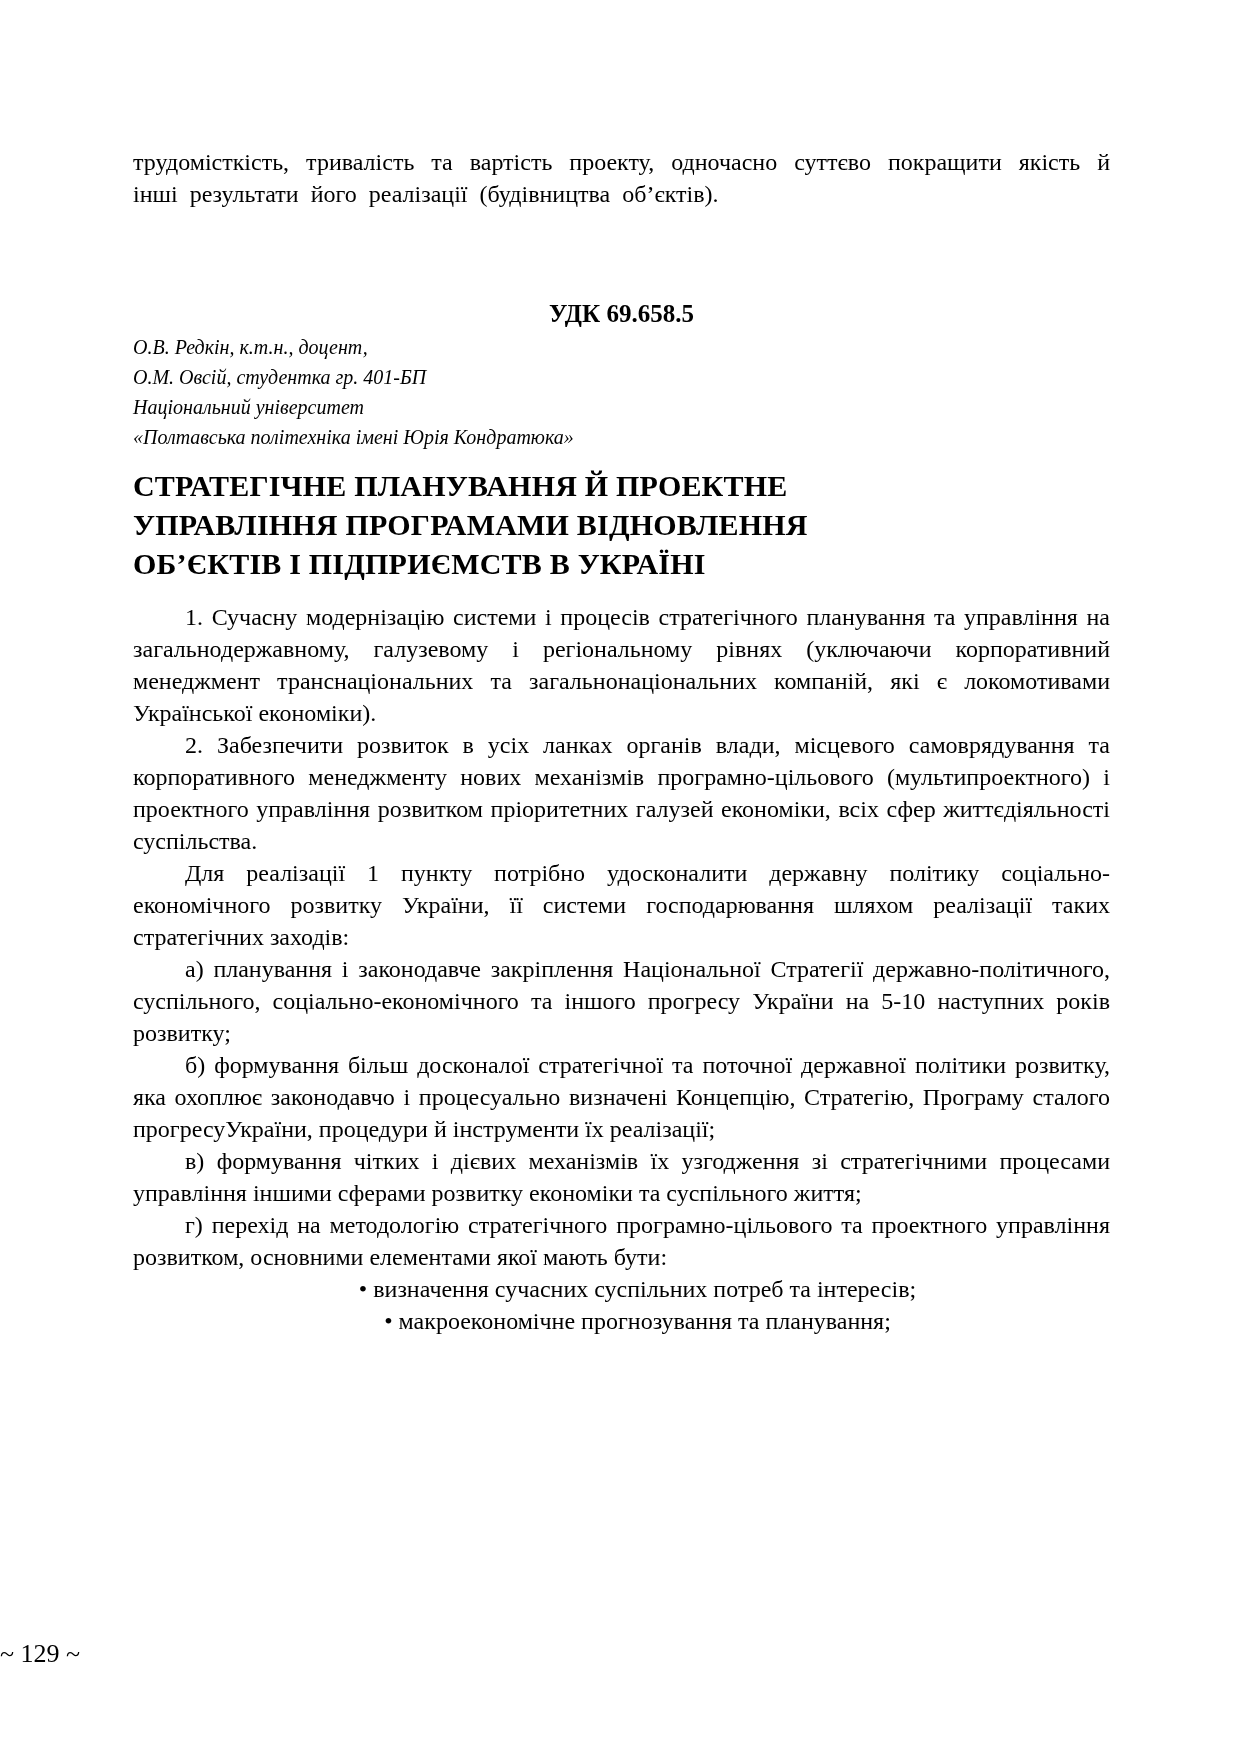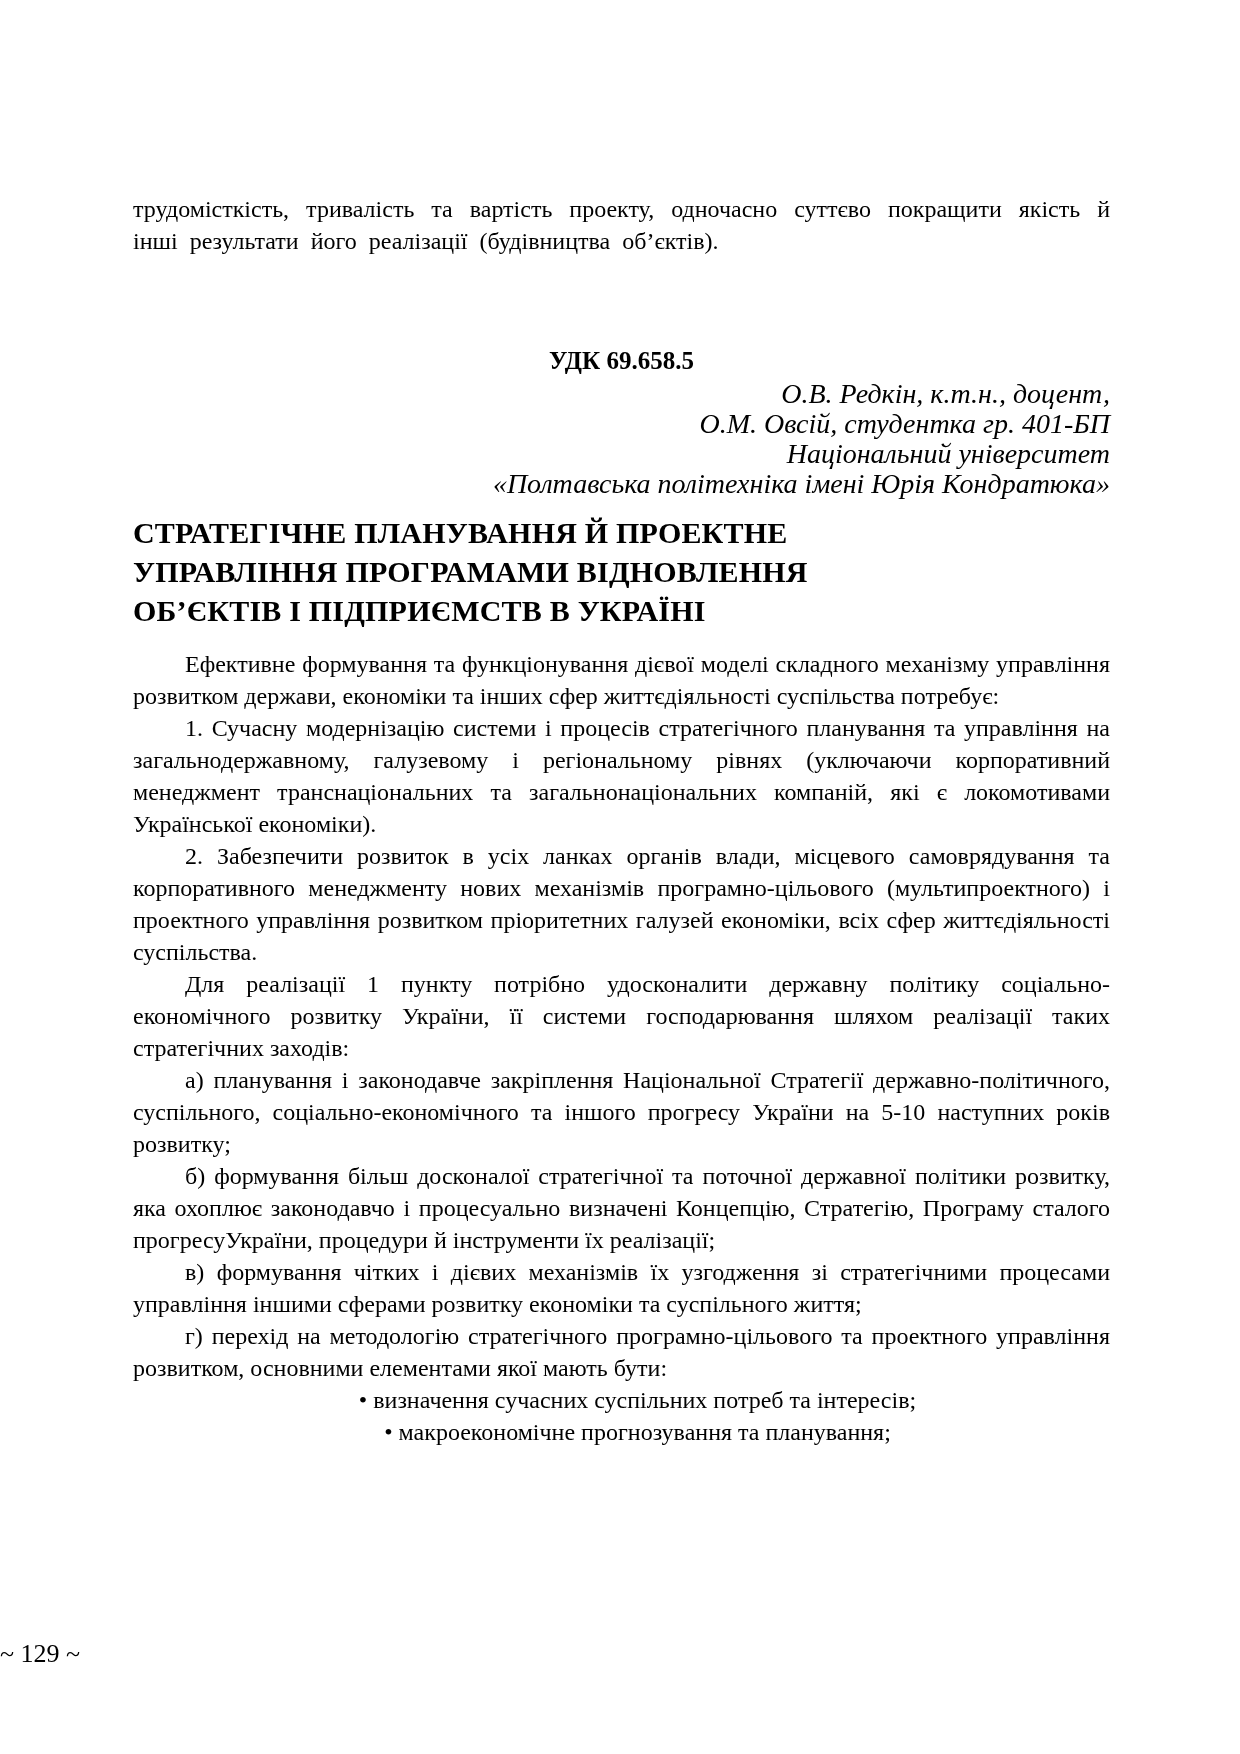--- a/index.html
+++ b/index.html
@@ -12,42 +12,41 @@
     background: #ffffff;
     font-family: "Liberation Serif", "DejaVu Serif", serif;
     color: #000000;
     overflow: hidden;
   }
   .content {
     position: absolute;
     left: 133px;
     top: 0;
     width: 977px;
-    margin-top: 47px;
   }
   .intro-para {
     margin-top: 146px;
     font-size: 24px;
     line-height: 32px;
     text-align: justify;
     word-spacing: 6px;
   }
   .udc {
     margin-top: 88px;
     font-size: 25px;
     line-height: 32px;
     font-weight: bold;
     text-align: center;
   }
   .authors {
     margin-top: 2px;
-    font-size: 28px;
+    font-size: 20px;
     line-height: 30px;
     font-style: italic;
-    text-align: right;
+    text-align: left;
   }
   .title {
     margin-top: 14px;
     font-size: 30px;
     line-height: 39px;
     font-weight: bold;
     text-align: left;
     letter-spacing: 0.2px;
   }
   .body-text {
@@ -92,21 +91,20 @@
       <div>«Полтавська політехніка імені Юрія Кондратюка»</div>
     </div>
 
     <h1 class="title">
       <div>СТРАТЕГІЧНЕ ПЛАНУВАННЯ Й ПРОЕКТНЕ</div>
       <div>УПРАВЛІННЯ ПРОГРАМАМИ ВІДНОВЛЕННЯ</div>
       <div>ОБ’ЄКТІВ І ПІДПРИЄМСТВ В УКРАЇНІ</div>
     </h1>
 
     <div class="body-text">
-      <p class="para">Ефективне формування та функціонування дієвої моделі складного механізму управління розвитком держави, економіки та інших сфер життєдіяльності суспільства потребує:</p>
       <p class="para">1. Сучасну модернізацію системи і процесів стратегічного планування та управління на загальнодержавному, галузевому і регіональному рівнях (уключаючи корпоративний менеджмент транснаціональних та загальнонаціональних компаній, які є локомотивами Української економіки).</p>
       <p class="para">2. Забезпечити розвиток в усіх ланках органів влади, місцевого самоврядування та корпоративного менеджменту нових механізмів програмно-цільового (мультипроектного) і проектного управління розвитком пріоритетних галузей економіки, всіх сфер життєдіяльності суспільства.</p>
       <p class="para">Для реалізації 1 пункту потрібно удосконалити державну політику соціально-економічного розвитку України, її системи господарювання шляхом реалізації таких стратегічних заходів:</p>
       <p class="para">а) планування і законодавче закріплення Національної Стратегії державно-політичного, суспільного, соціально-економічного та іншого прогресу України на 5-10 наступних років розвитку;</p>
       <p class="para">б) формування більш досконалої стратегічної та поточної державної політики розвитку, яка охоплює законодавчо і процесуально визначені Концепцію, Стратегію, Програму сталого прогресуУкраїни, процедури й інструменти їх реалізації;</p>
       <p class="para">в) формування чітких і дієвих механізмів їх узгодження зі стратегічними процесами управління іншими сферами розвитку економіки та суспільного життя;</p>
       <p class="para">г) перехід на методологію стратегічного програмно-цільового та проектного управління розвитком, основними елементами якої мають бути:</p>
       <p class="bullet">• визначення сучасних суспільних потреб та інтересів;</p>
       <p class="bullet">• макроекономічне прогнозування та планування;</p>
     </div>

